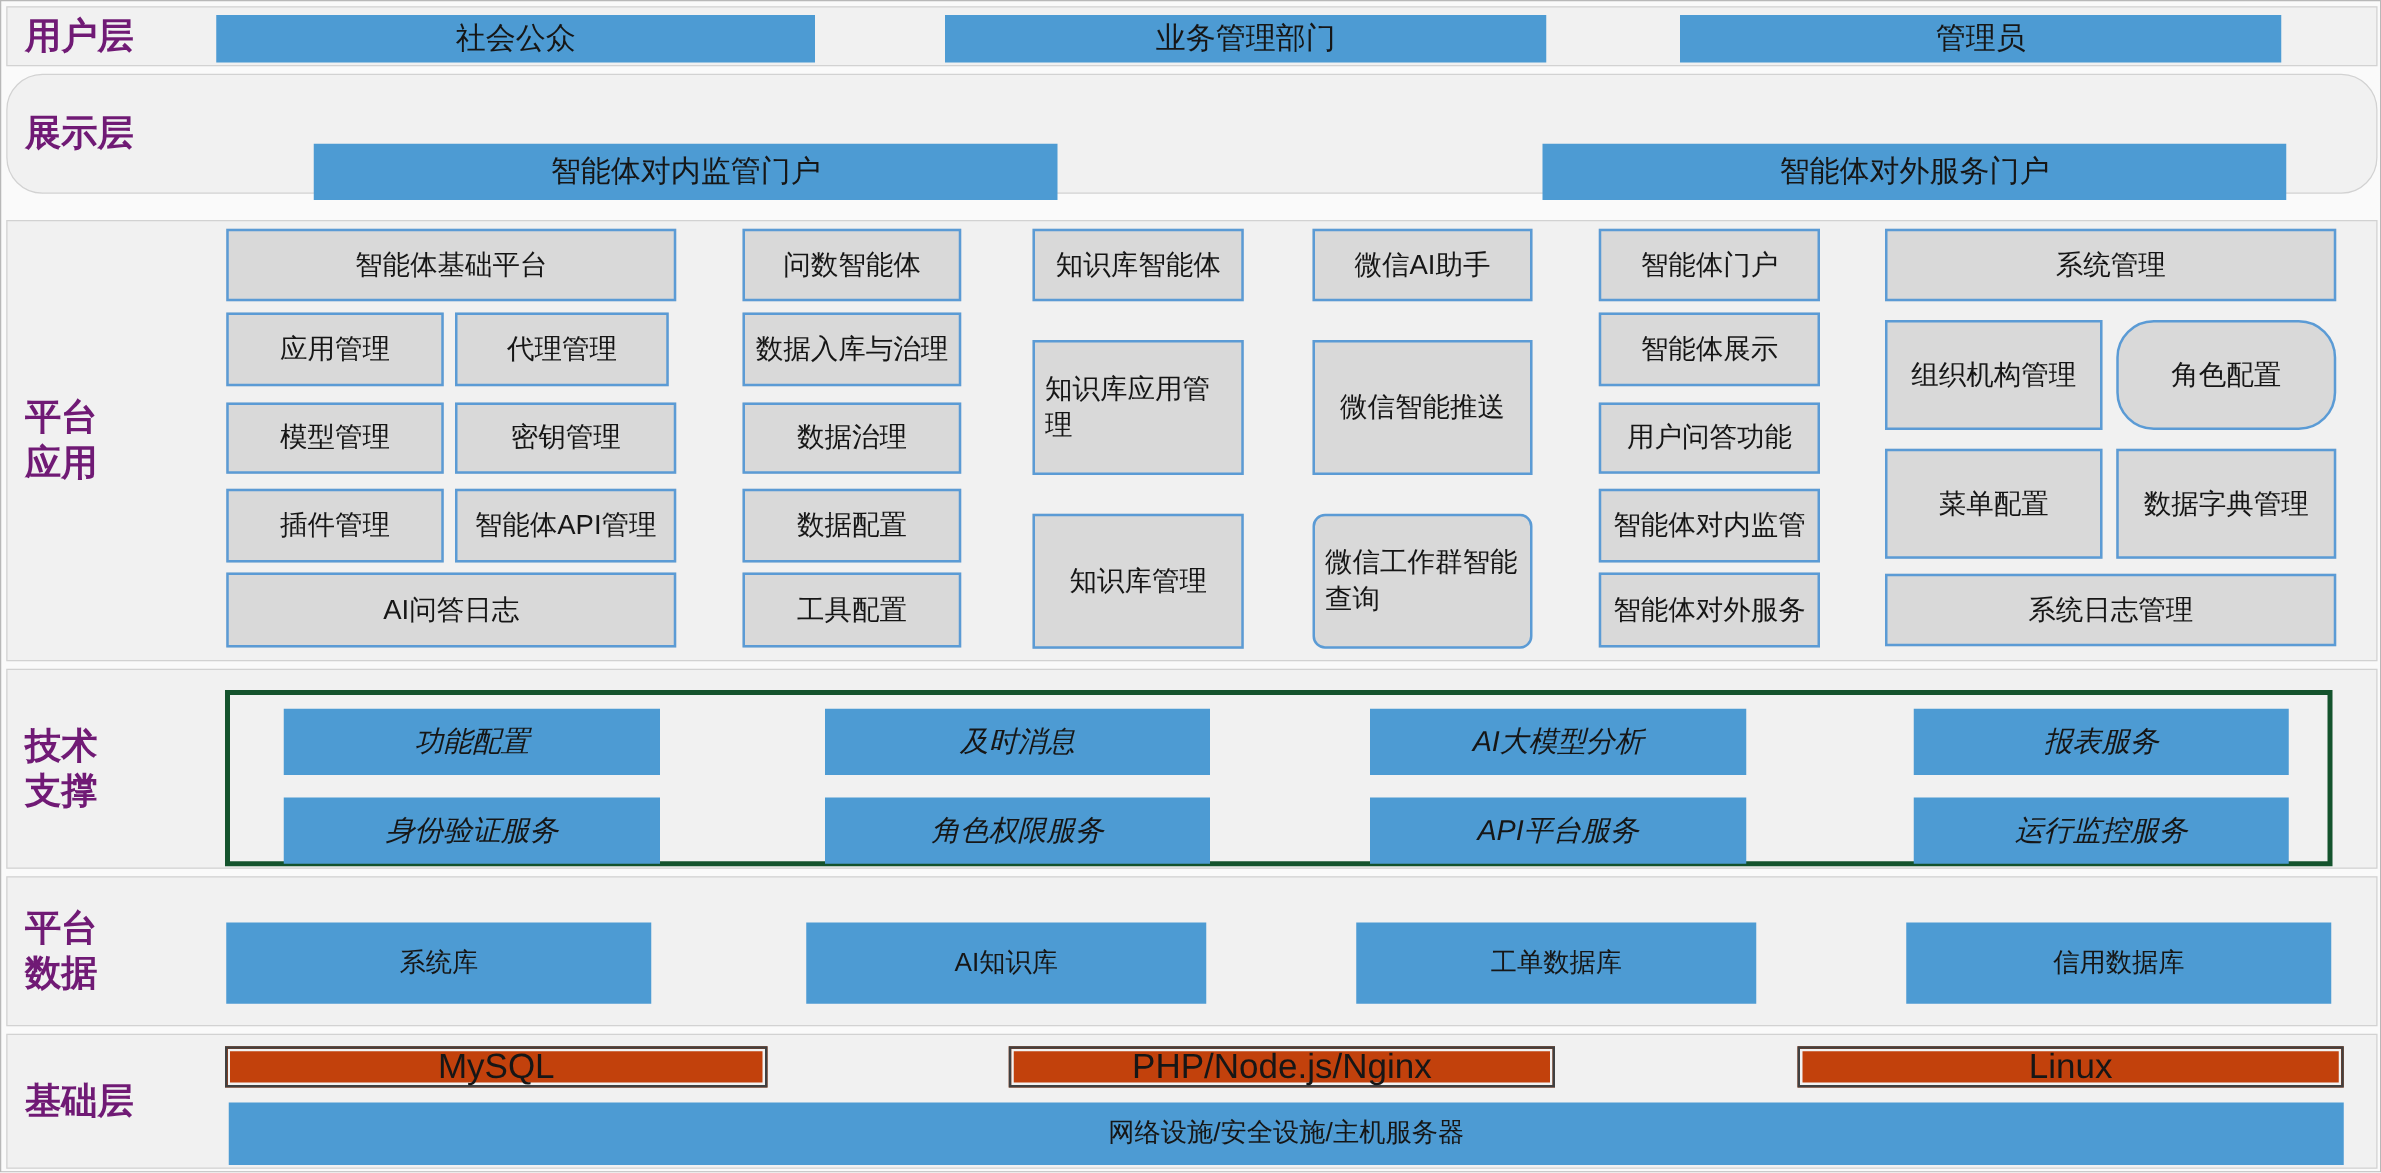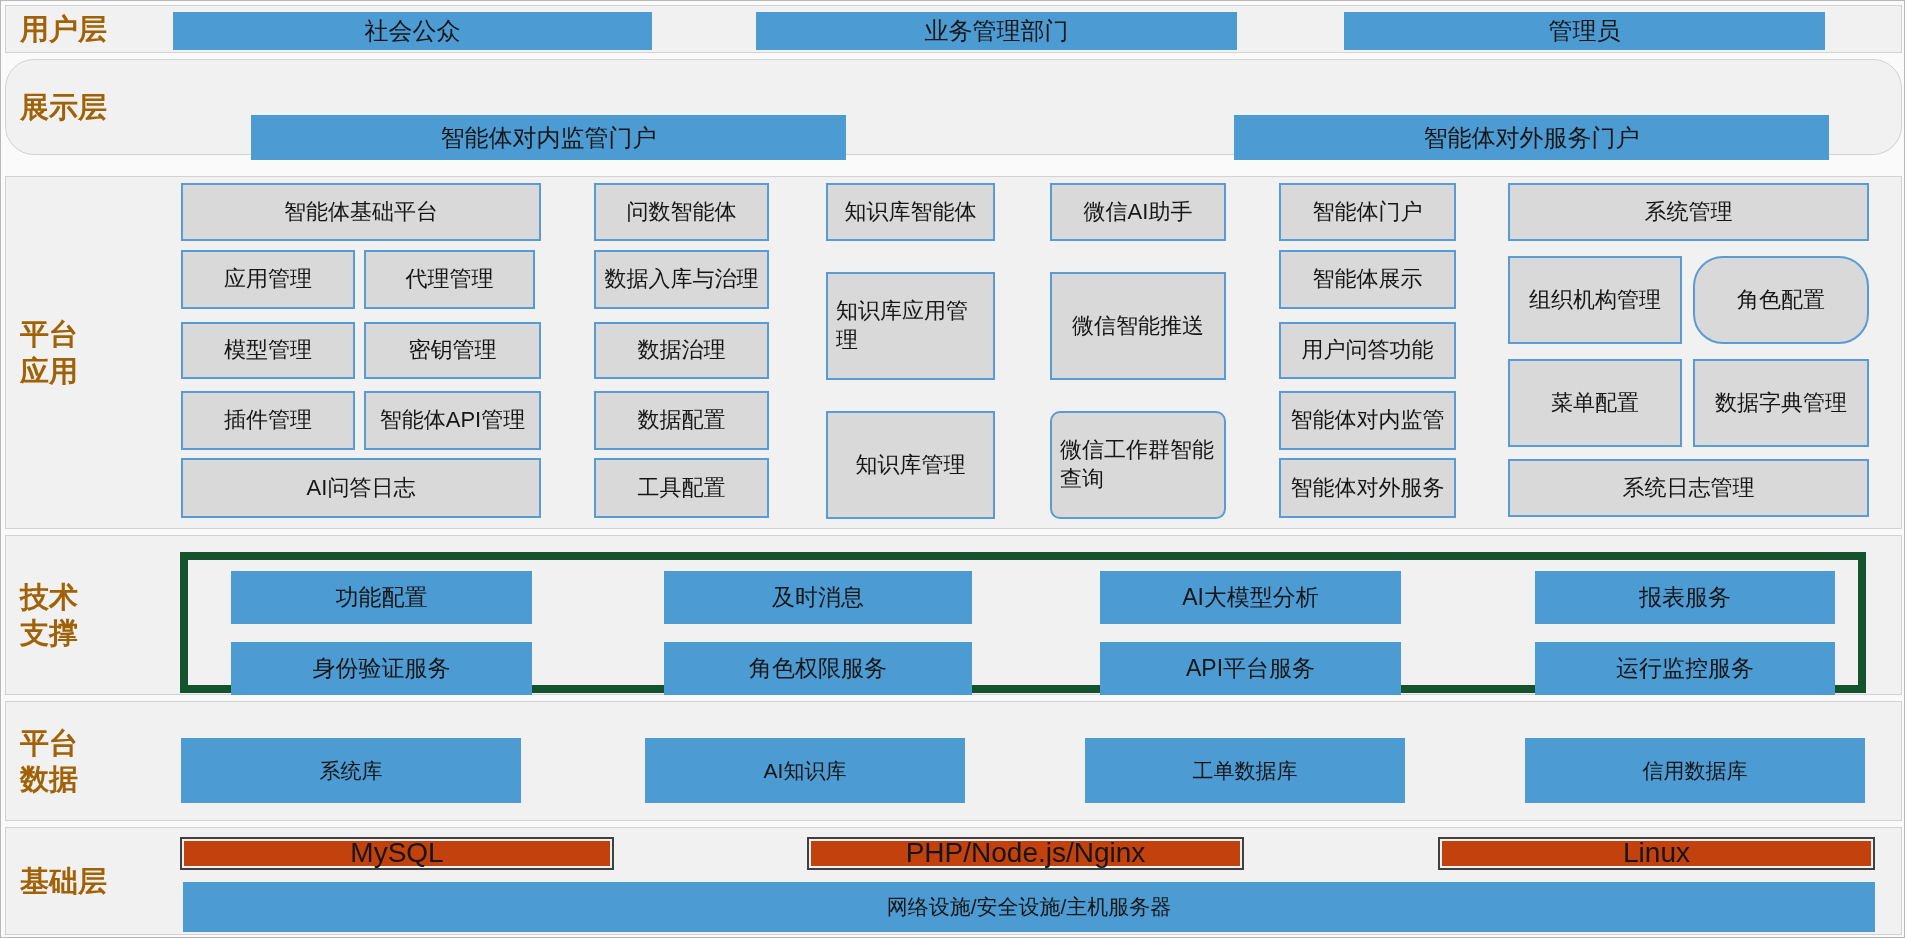--- a/index.html
+++ b/index.html
@@ -6,31 +6,31 @@
   .page{
     position:relative;width:1905px;height:938px;
     background:#fafafa;border:1px solid #b8b8b8;box-sizing:border-box;
     font-family:"Liberation Sans","DejaVu Sans",sans-serif;color:#161616;
     overflow:hidden;
   }
   .panel{position:absolute;background:#f1f1f1;border:1px solid #d2d2d2;box-sizing:border-box;}
   .layer-label{
     position:absolute;left:14px;top:0;bottom:0;width:150px;
     display:flex;flex-direction:column;justify-content:center;
-    font-weight:bold;font-size:29px;line-height:1.25;color:#a16207;text-align:left;
+    font-weight:bold;font-size:29px;line-height:1.25;color:#701a75;text-align:left;
   }
   .box{
     position:absolute;display:flex;align-items:center;justify-content:center;
     box-sizing:border-box;line-height:1.3;padding:0 8px;
   }
   .blue{background:#4d9bd3;font-size:24px;}
   .portal{background:#4d9bd3;font-size:24px;}
   .gbox{background:#d9d9d9;border:2px solid #5b9bd5;font-size:22px;}
   .ghead{font-weight:normal;}
-  .tech-outline{position:absolute;border:8px solid #14532d;box-sizing:border-box;}
+  .tech-outline{position:absolute;border:4px solid #14532d;box-sizing:border-box;font-style:italic;}
   .tech-box{background:#4d9bd3;font-size:23px;}
   .dbox{background:#4d9bd3;font-size:21px;}
   .base-gray{background:#c2410c;border:2px solid #404040;box-shadow:inset 0 0 0 2px #f2f2f2;font-size:28px;}
   .infra{background:#4d9bd3;font-size:21px;}
 </style>
 </head>
 <body>
 
 <div class="page">
 

